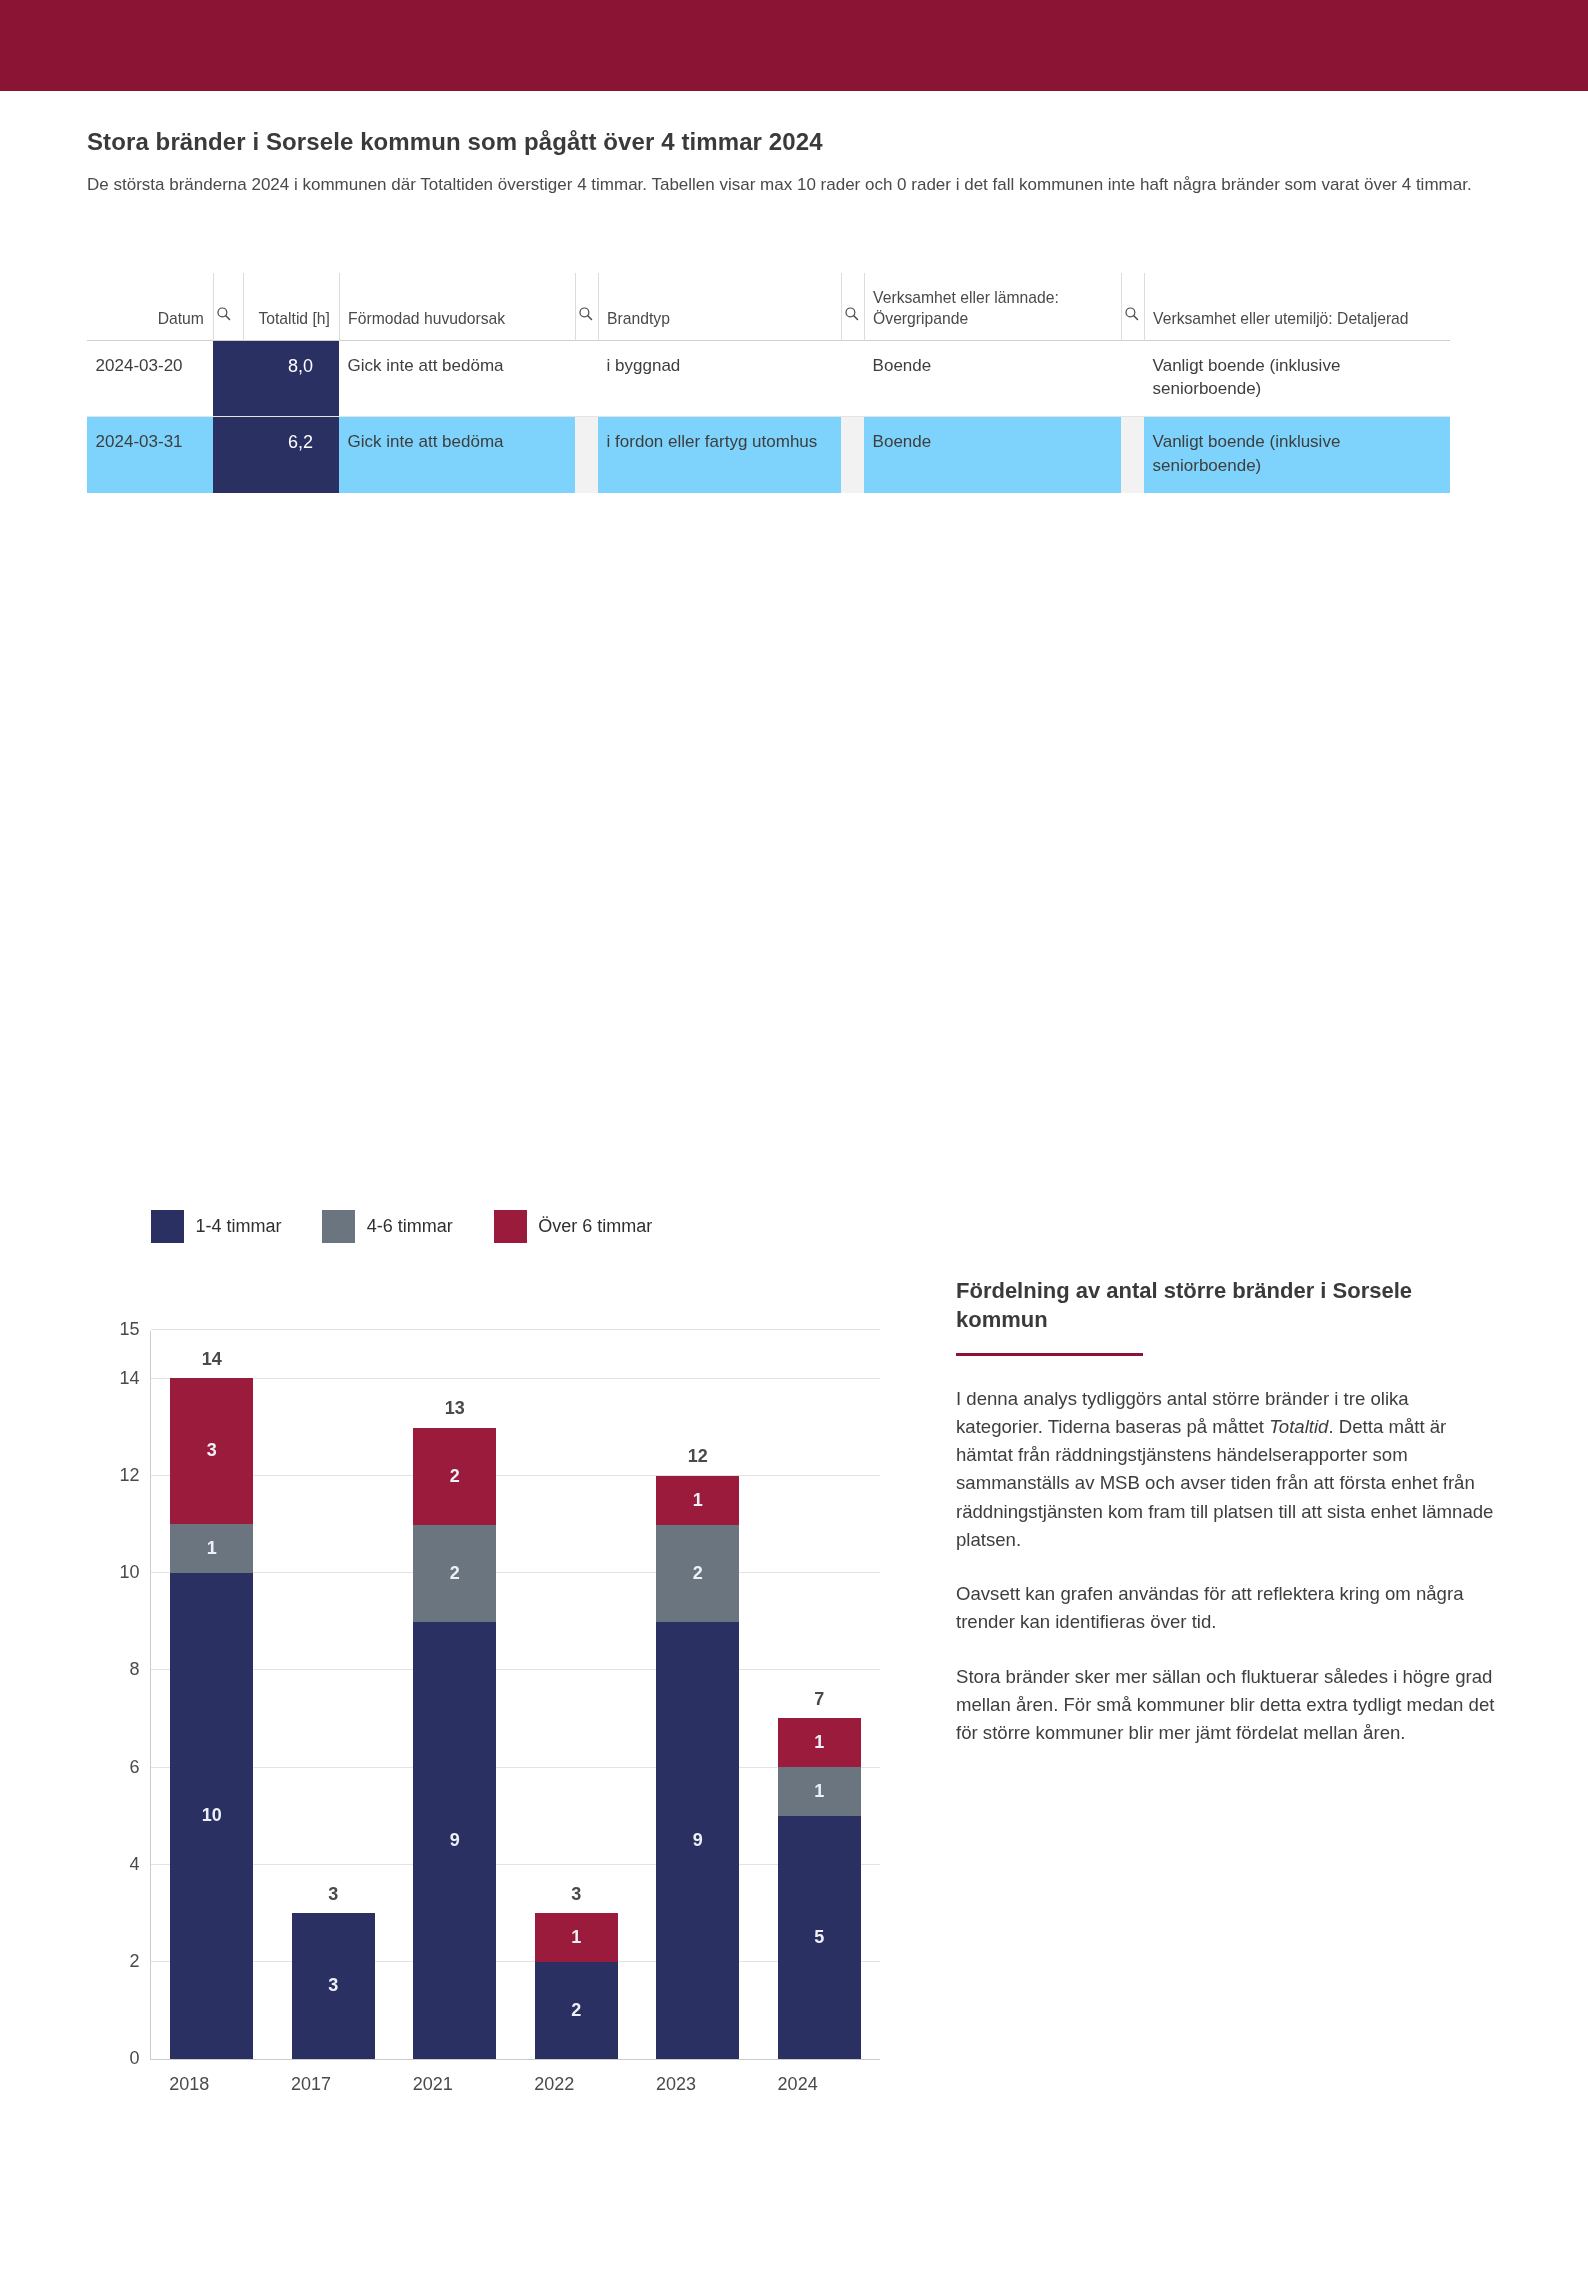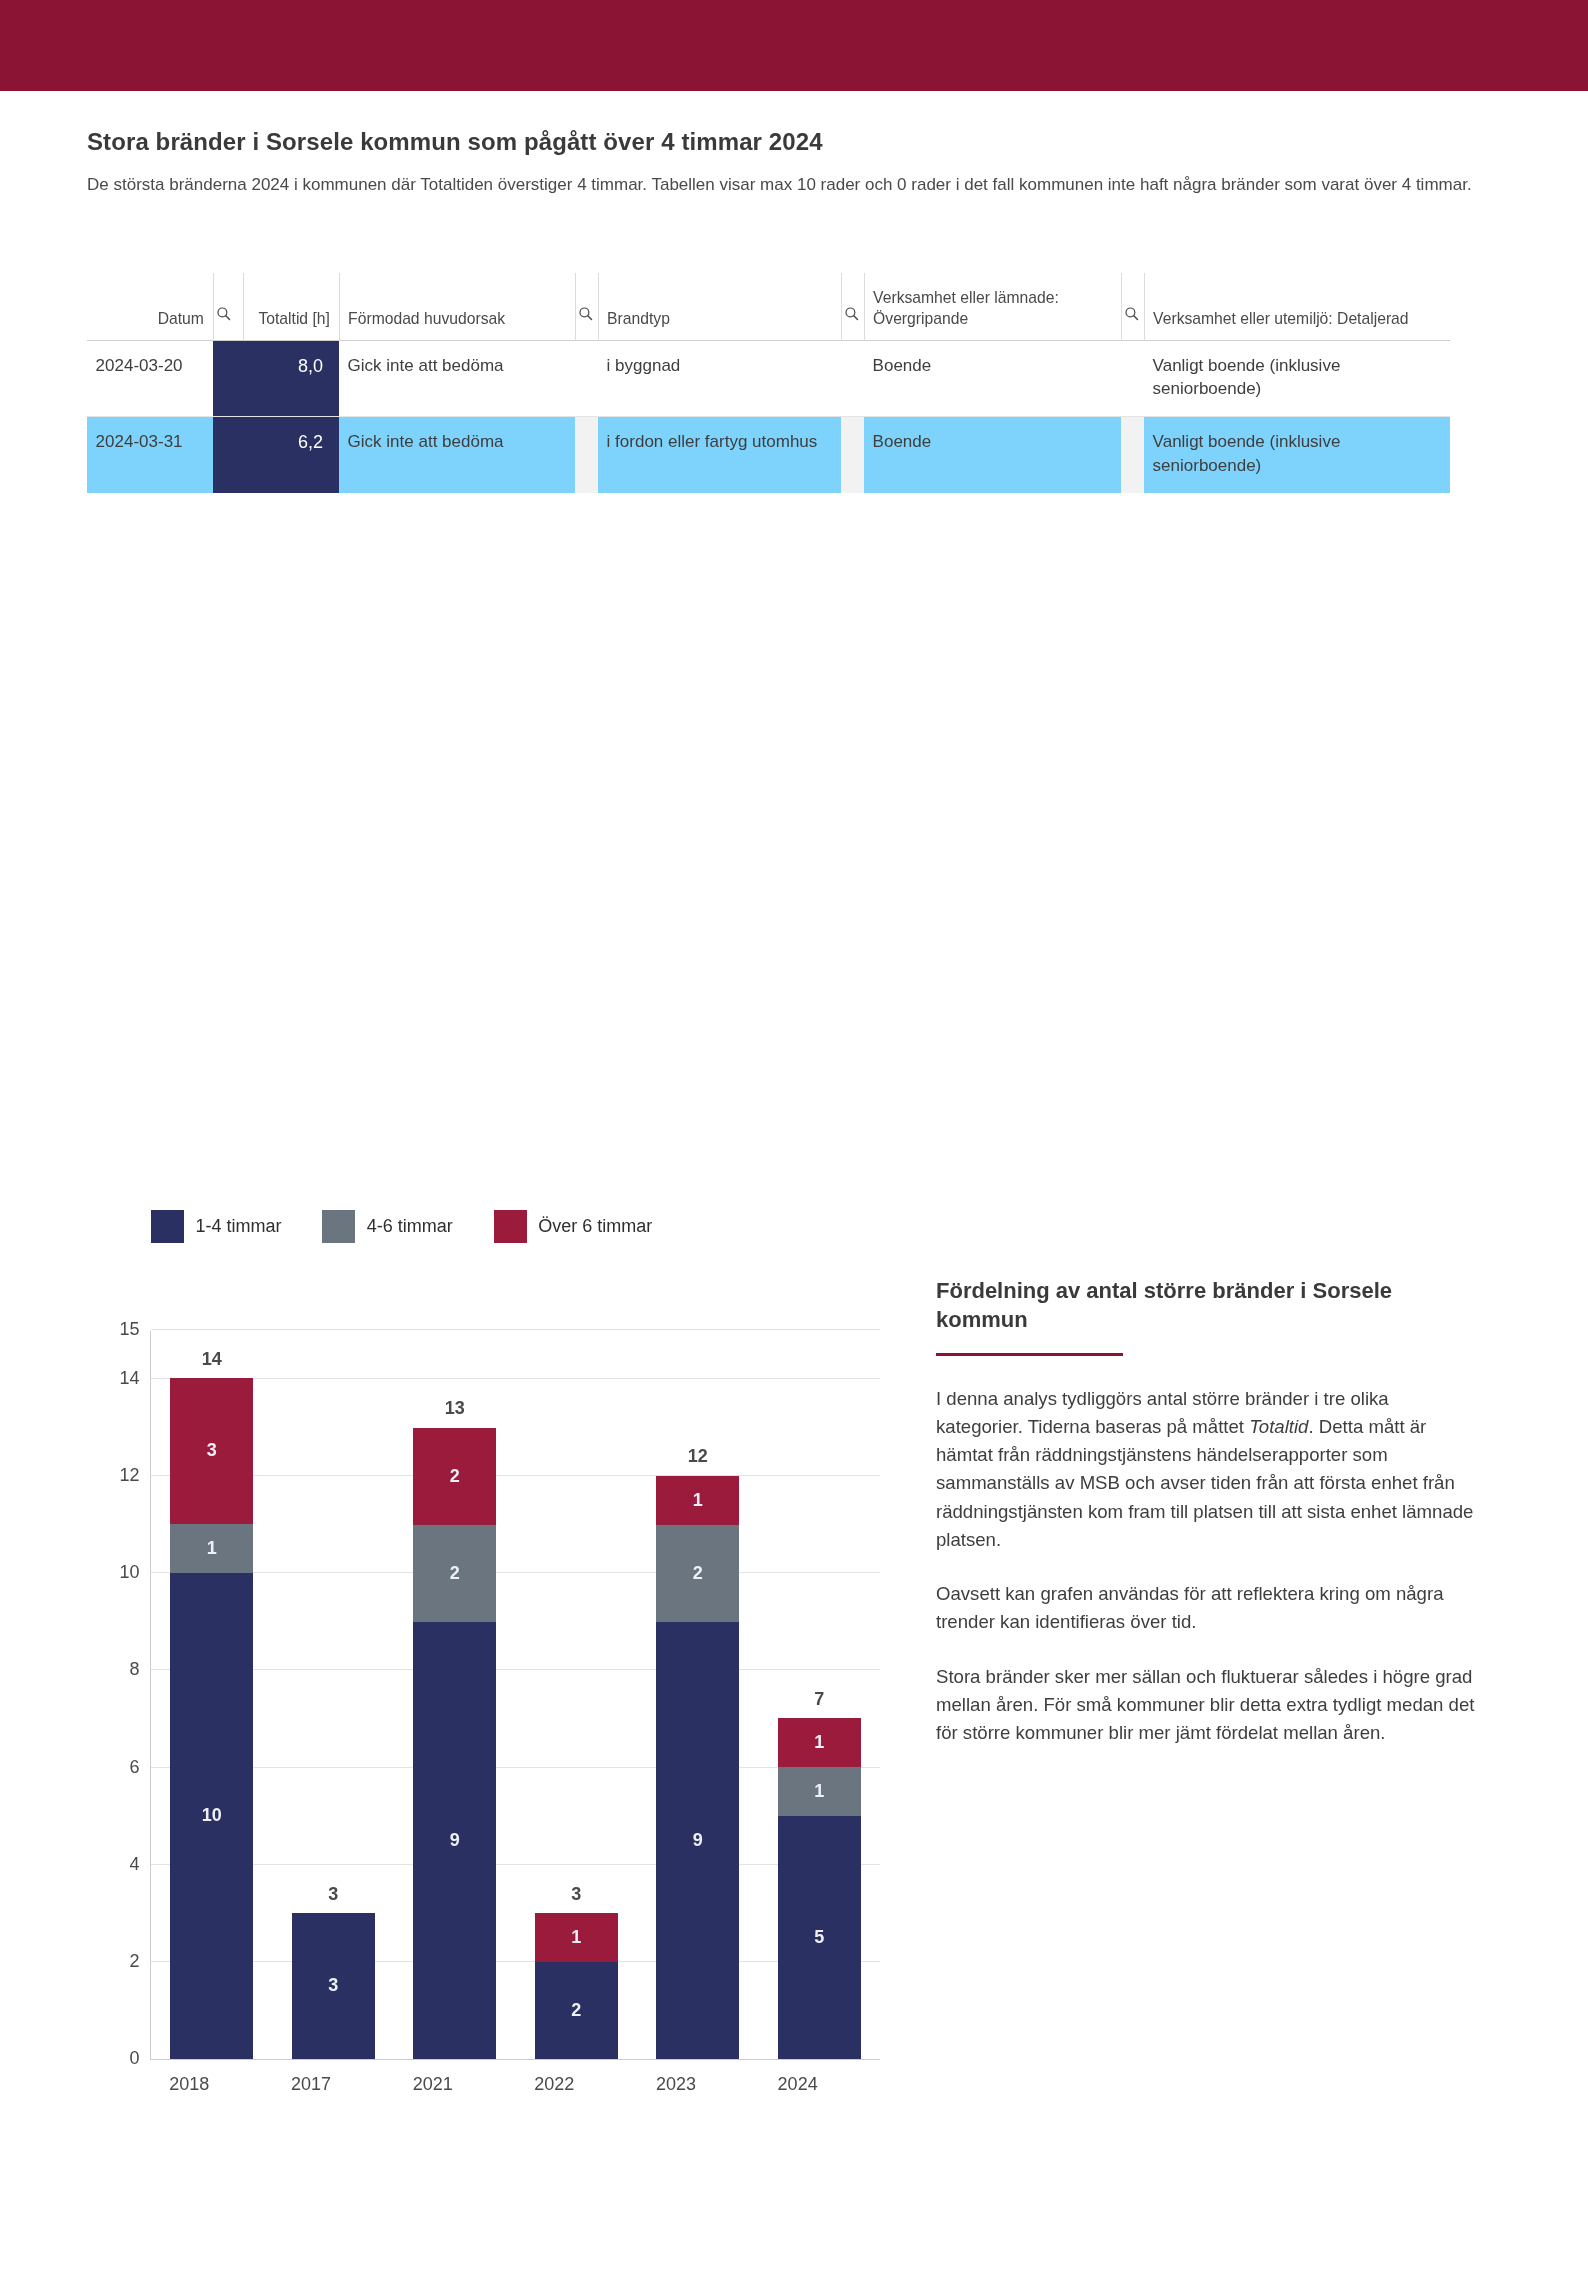--- a/index.html
+++ b/index.html
@@ -100,21 +100,21 @@
     vertical-align: top;
     line-height: 1.38;
   }
   table.fires tbody tr.row-odd  td { background: #ffffff; }
   table.fires tbody tr.row-even td { background: #7dd3fc; }
   table.fires tbody tr td.cell-total {
     background: #2A3162 !important;
     color: #ffffff;
     text-align: right;
     font-size: 18px;
-    padding-right: 16px;
+    padding-right: 26px;
   }
   table.fires tbody tr td.cell-blank { padding: 0; }
   table.fires tbody tr.row-odd  td.cell-blank { background:#ffffff; }
   table.fires tbody tr.row-even td.cell-blank { background:#f2f2f2; }
   table.fires tbody tr { border-bottom: 0.7px solid #e4e4e4; }
   table.fires tbody tr:last-child { border-bottom: none; }
 
   
   .legend {
     position: absolute;
@@ -207,21 +207,21 @@
     width: 83px;
     text-align: left;
     font-size: 18px;
     color: #4a4a4a;
   }
 
   
   .side-panel {
     position: absolute;
     top: 1276px;
-    left: 936px;
+    left: 956px;
     width: 543px;
   }
   .side-title {
     font-size: 22px;
     font-weight: bold;
     color: #3a3a3a;
     line-height: 1.32;
     margin: 0 0 18.6px 0;
   }
   .side-rule {

